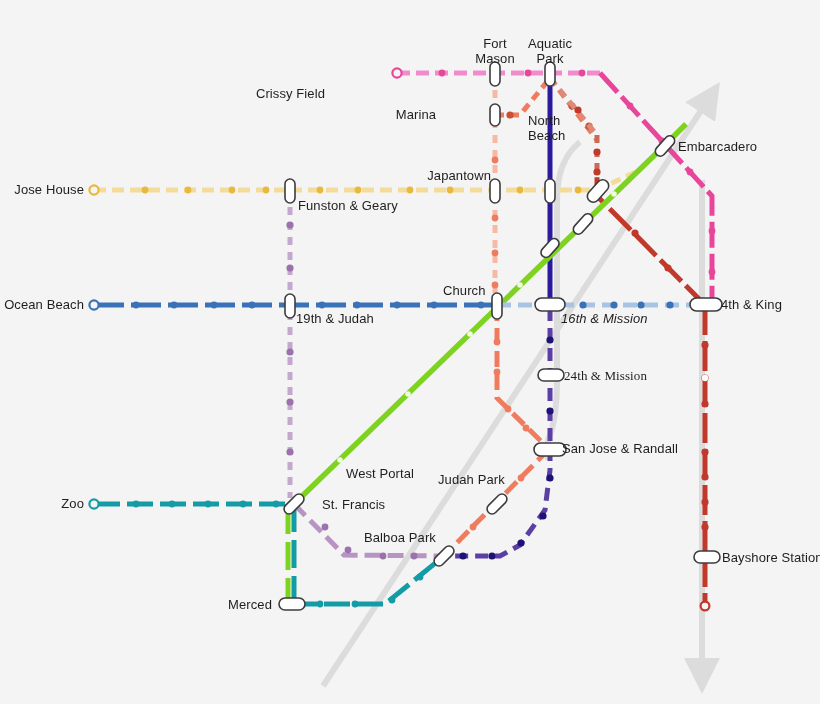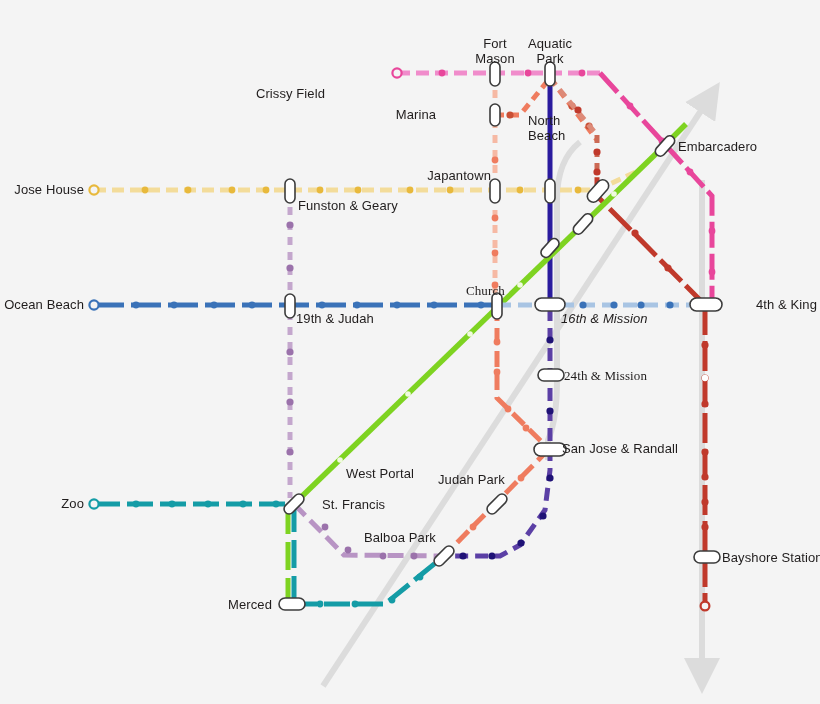--- a/index.html
+++ b/index.html
@@ -250,25 +250,25 @@
   <div class="label lbl-r" style="left:0px;top:182px;width:84px;">Jose House</div>
 
   <div class="label lbl-r" style="left:355px;top:168px;width:136px;">Japantown</div>
 
   <div class="label lbl-l" style="left:298px;top:198px;width:130px;">Funston &amp; Geary</div>
 
   <div class="label lbl-r" style="left:0px;top:297px;width:84px;">Ocean Beach</div>
 
   <div class="label lbl-l" style="left:296px;top:311px;width:110px;">19th &amp; Judah</div>
 
-  <div class="label lbl-l" style="left:466px;top:283px;width:60px;font-family:Liberation Serif, serif;">Church</div>
+  <div class="label lbl-l" style="left:443px;top:283px;width:60px;">Church</div>
 
   <div class="label lbl-l" style="left:561px;top:311px;width:120px;font-style:italic;">16th &amp; Mission</div>
 
-  <div class="label lbl-l" style="left:721px;top:297px;width:96px;text-align:right;">4th &amp; King</div>
+  <div class="label lbl-l" style="left:721px;top:297px;width:96px;">4th &amp; King</div>
 
   <div class="label lbl-l" style="left:564px;top:368px;width:124px;font-family:Liberation Serif, serif;">24th &amp; Mission</div>
 
   <div class="label lbl-l" style="left:562px;top:441px;width:150px;">San Jose &amp; Randall</div>
 
   <div class="label lbl-l" style="left:438px;top:472px;width:90px;">Judah Park</div>
 
   <div class="label lbl-l" style="left:346px;top:466px;width:100px;">West Portal</div>
 
   <div class="label lbl-l" style="left:322px;top:497px;width:90px;">St. Francis</div>

